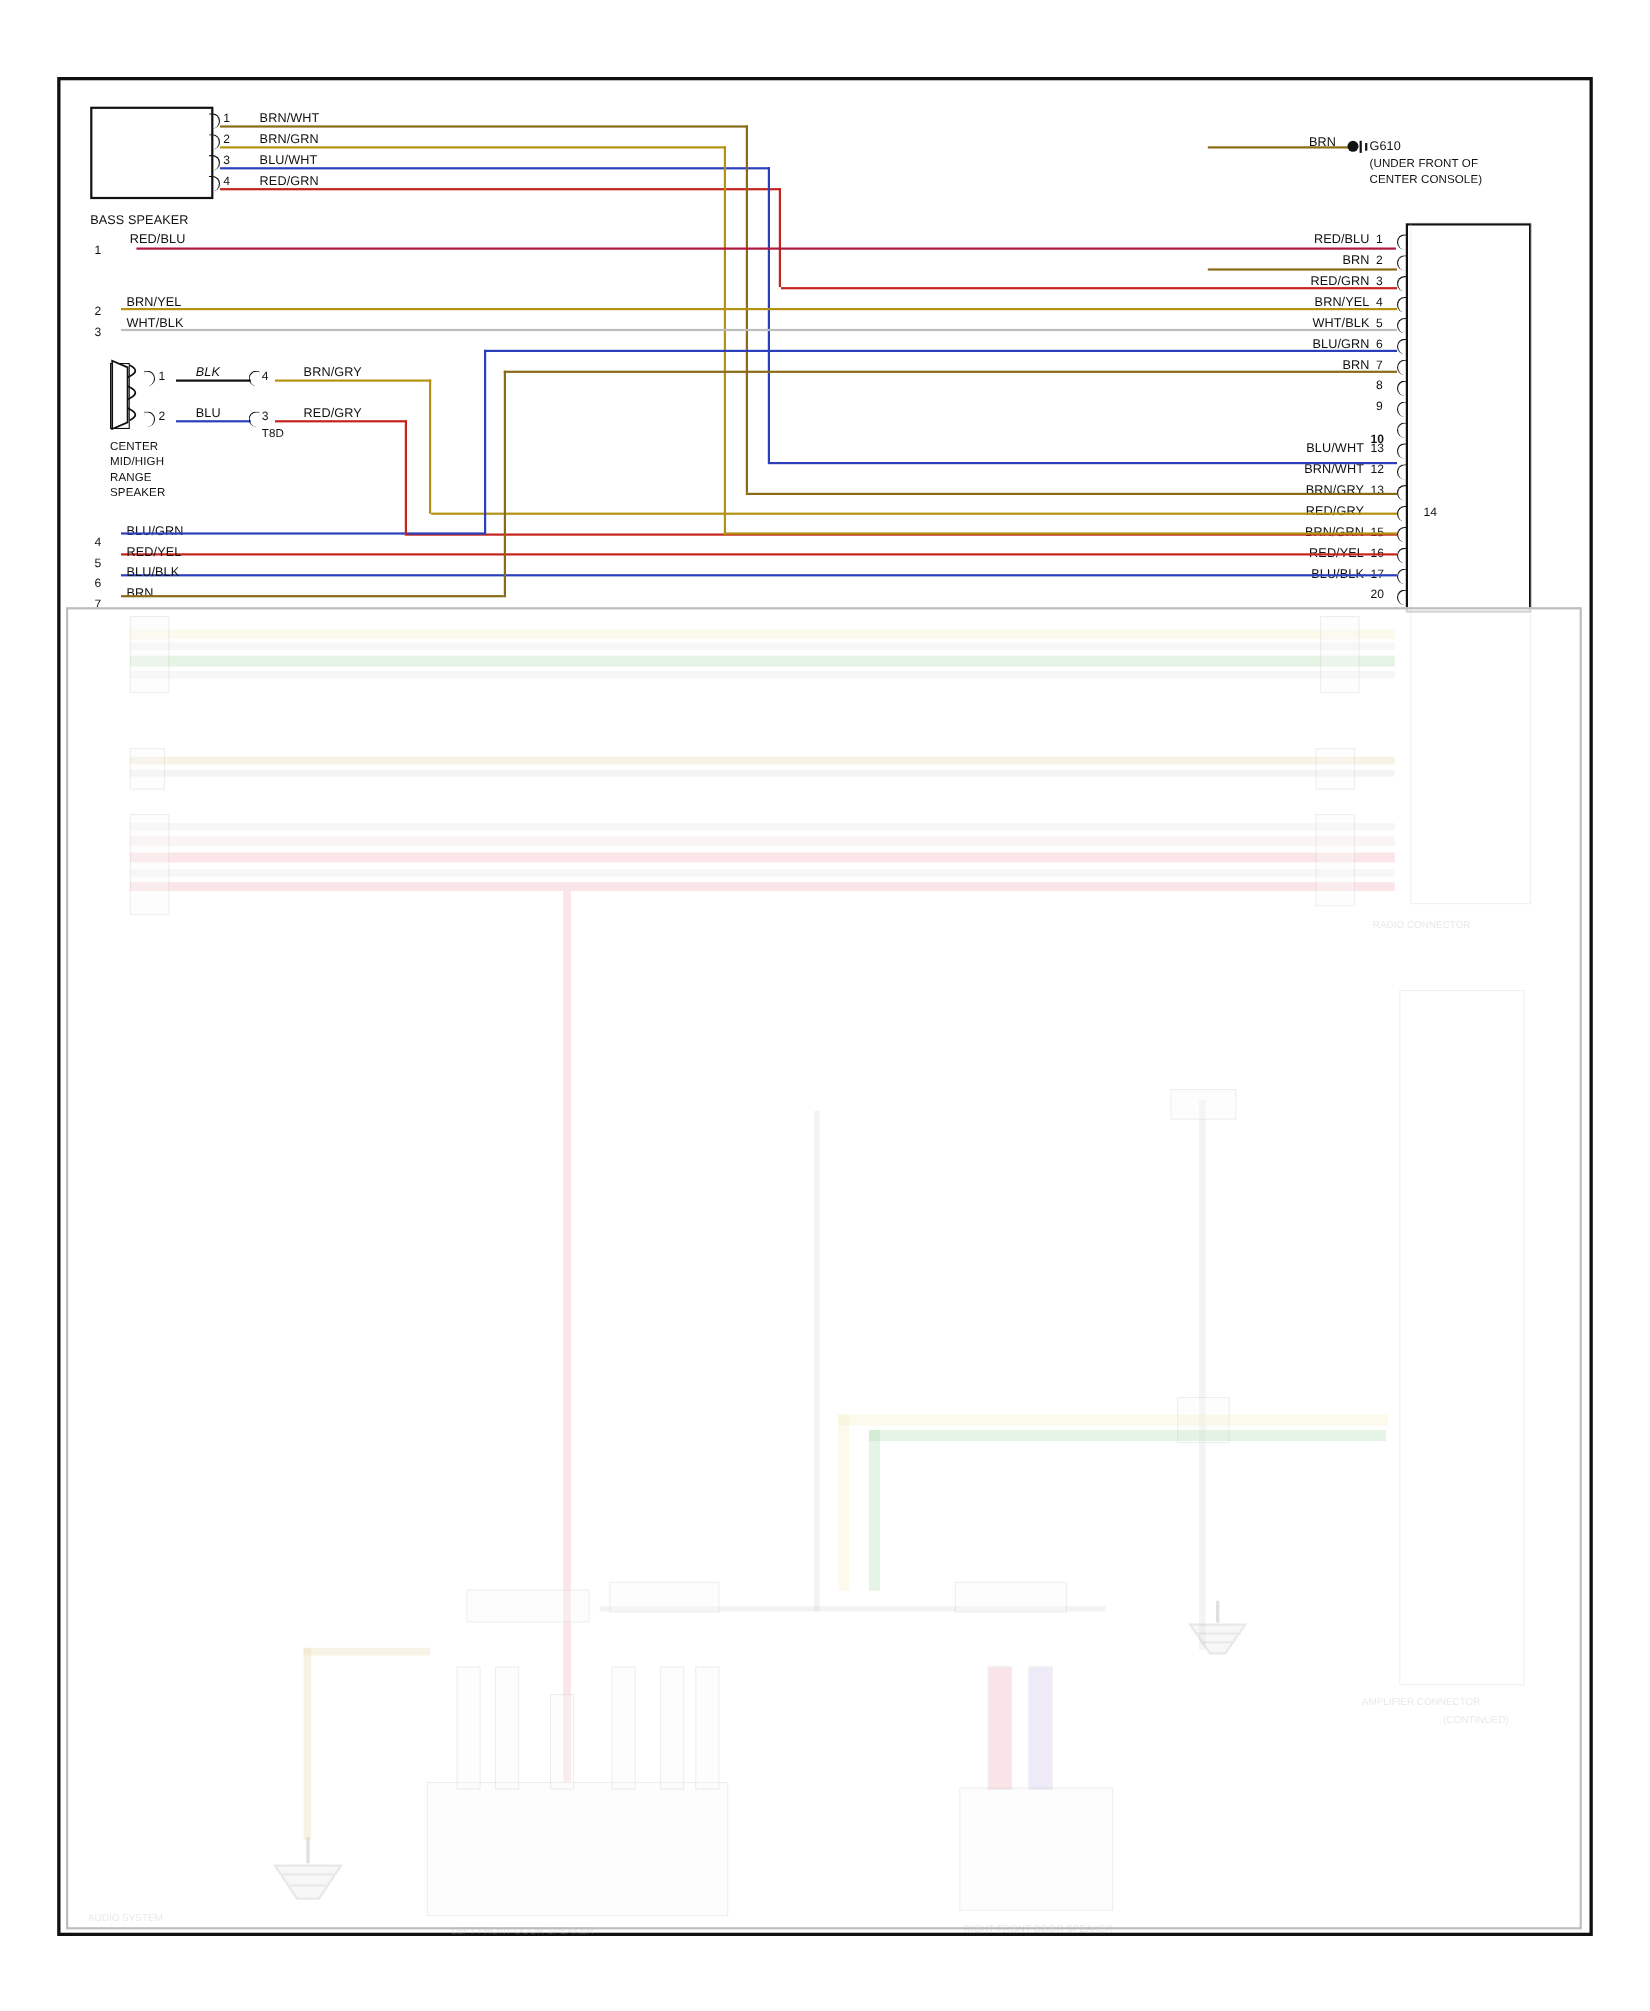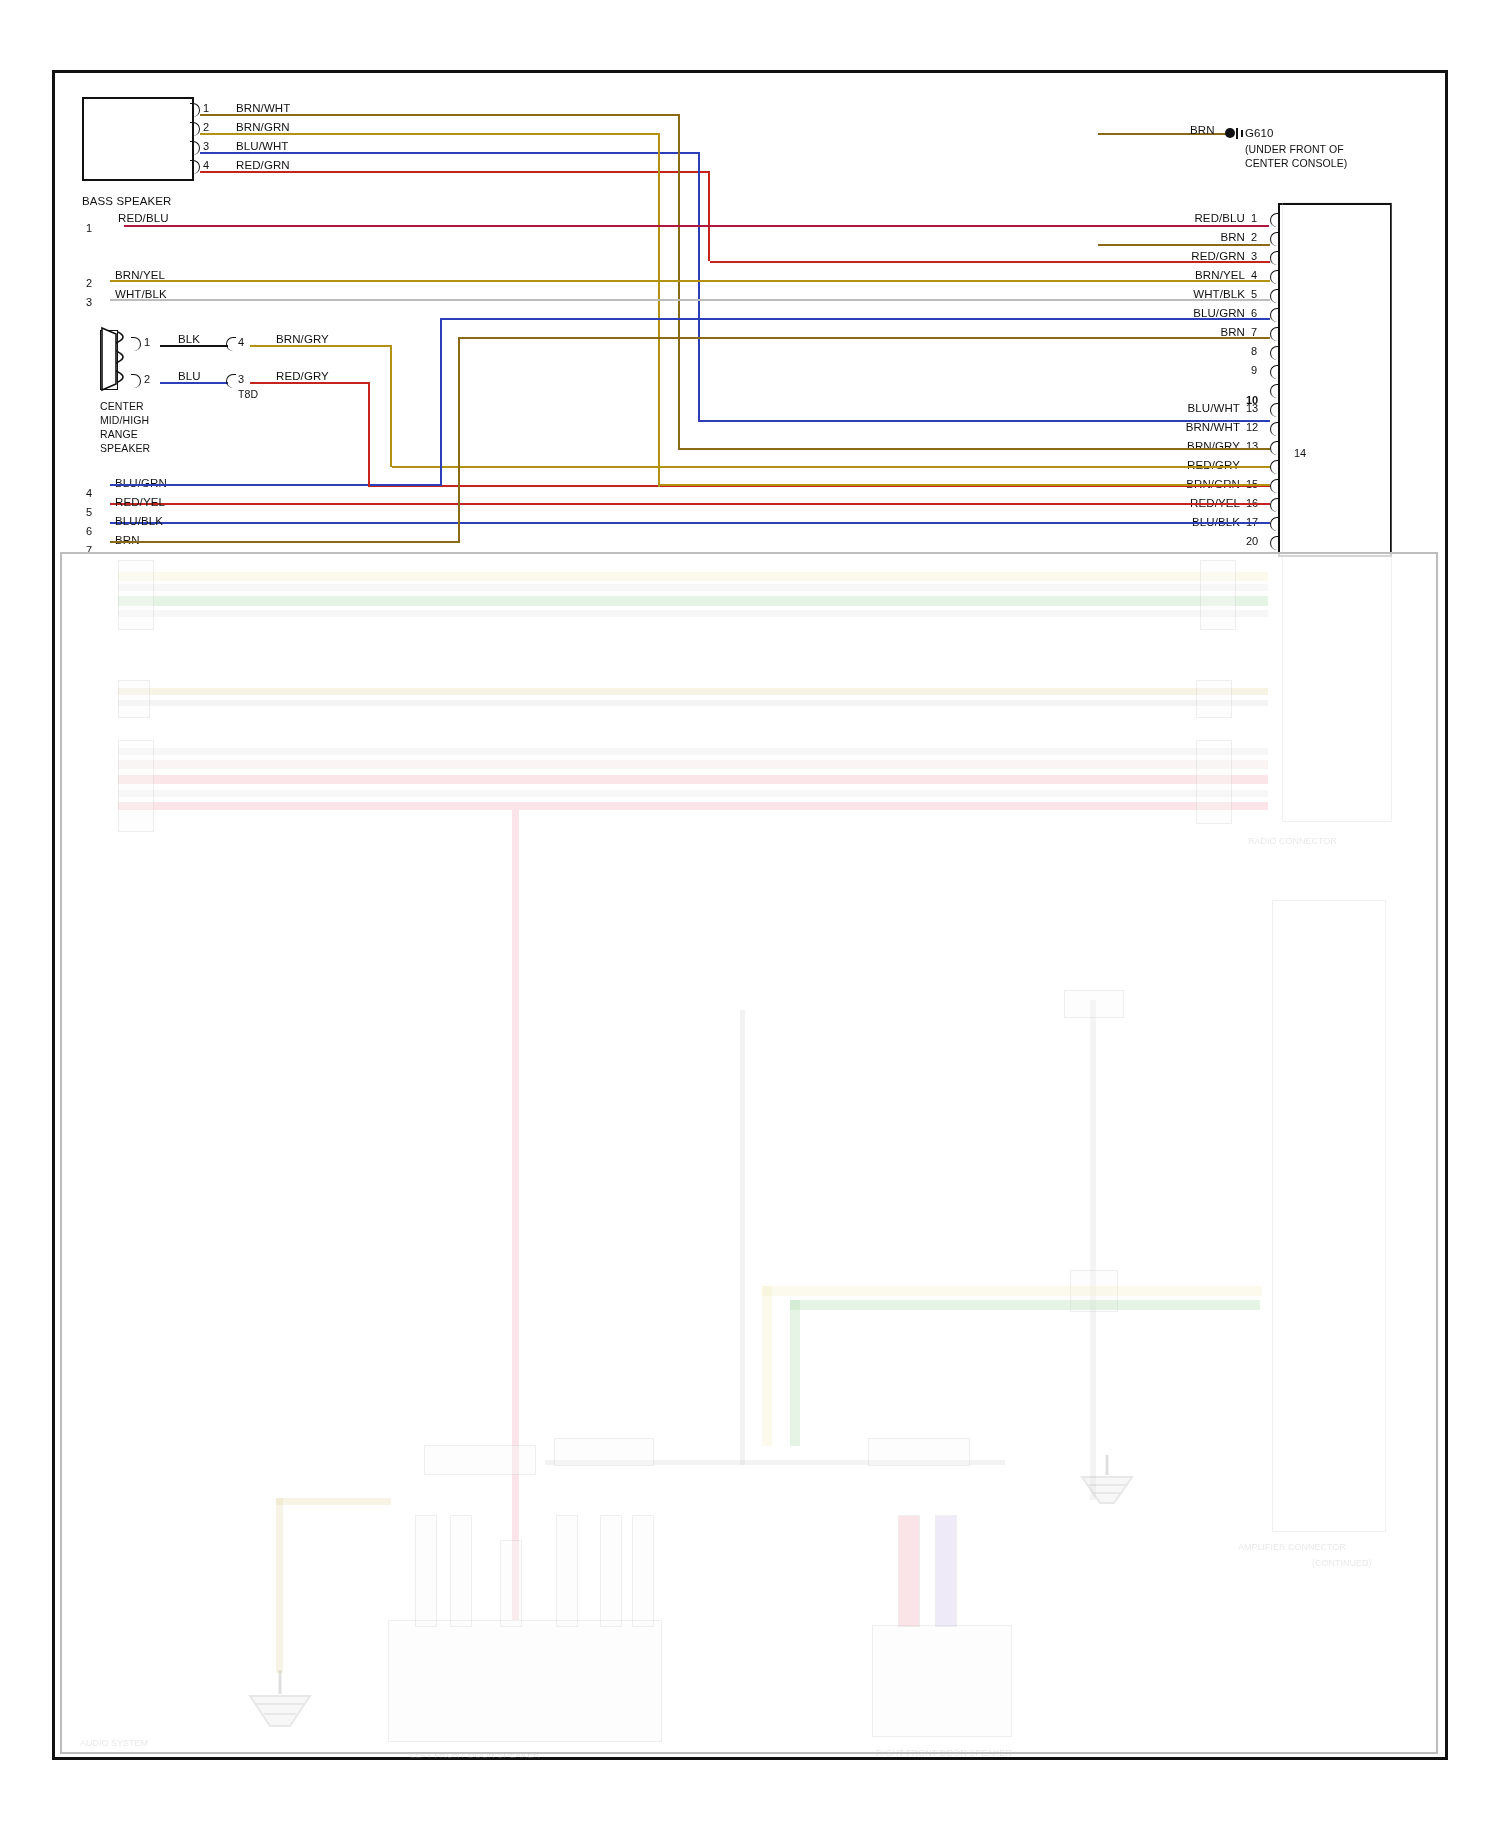--- a/index.html
+++ b/index.html
@@ -111,21 +111,21 @@
 
   <div class="pinmark" style="left:1270px;top:422px;transform:scaleX(-1);"></div>
   <div class="pin" style="left:1246px;top:421px;">12</div>
   <div class="lbl r" style="left:1080px;top:421px;width:160px;">BRN/WHT</div>
 
   <div class="pinmark" style="left:1270px;top:441px;transform:scaleX(-1);"></div>
   <div class="pin" style="left:1246px;top:440px;">13</div>
   <div class="lbl r" style="left:1080px;top:440px;width:160px;">BRN/GRY</div>
 
   <div class="pinmark" style="left:1270px;top:460px;transform:scaleX(-1);"></div>
-  <div class="pin" style="left:1246px;top:447px;margin-left:48px;">14</div>
+  <div class="pin" style="left:1246px;top:460px;margin-left:48px;">14</div>
   <div class="lbl r" style="left:1080px;top:459px;width:160px;">RED/GRY</div>
 
   <div class="pinmark" style="left:1270px;top:479px;transform:scaleX(-1);"></div>
   <div class="pin" style="left:1246px;top:478px;">15</div>
   <div class="lbl r" style="left:1080px;top:478px;width:160px;">BRN/GRN</div>
 
   <div class="pinmark" style="left:1270px;top:498px;transform:scaleX(-1);"></div>
   <div class="pin" style="left:1246px;top:497px;">16</div>
   <div class="lbl r" style="left:1080px;top:497px;width:160px;">RED/YEL</div>
 
@@ -186,21 +186,21 @@
   <div class="lbl sm" style="left:100px;top:400px;">CENTER</div>
   <div class="lbl sm" style="left:100px;top:414px;">MID/HIGH</div>
   <div class="lbl sm" style="left:100px;top:428px;">RANGE</div>
   <div class="lbl sm" style="left:100px;top:442px;">SPEAKER</div>
 
   <div class="pinmark" style="left:131px;top:337px;"></div>
   <div class="pin" style="left:144px;top:336px;">1</div>
   <div class="pinmark" style="left:131px;top:374px;"></div>
   <div class="pin" style="left:144px;top:373px;">2</div>
 
-  <div class="lbl" style="left:178px;top:333px;">BLK</div>
+  <div class="lbl" style="left:178px;top:333px;font-style:italic;">BLK</div>
   <div class="lbl" style="left:178px;top:370px;">BLU</div>
 
   <div class="wire" style="left:160px;top:345px;width:68px;height:2px;background:#111;"></div>
   <div class="wire" style="left:160px;top:382px;width:68px;height:2px;background:#2b3fbb;"></div>
 
   <div class="pinmark" style="left:226px;top:337px;transform:scaleX(-1);"></div>
   <div class="pin" style="left:238px;top:336px;">4</div>
   <div class="pinmark" style="left:226px;top:374px;transform:scaleX(-1);"></div>
   <div class="pin" style="left:238px;top:373px;">3</div>
   <div class="lbl sm" style="left:238px;top:388px;">T8D</div>

